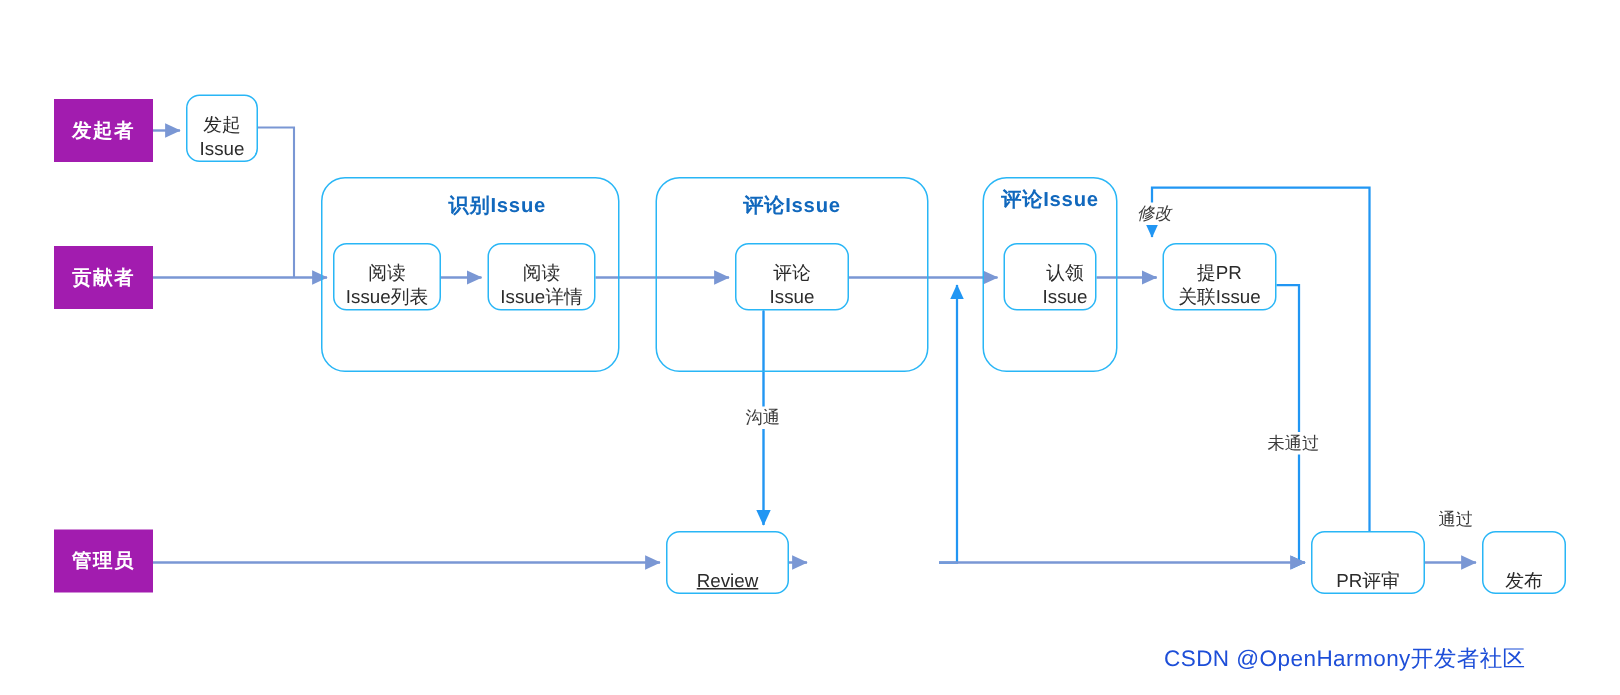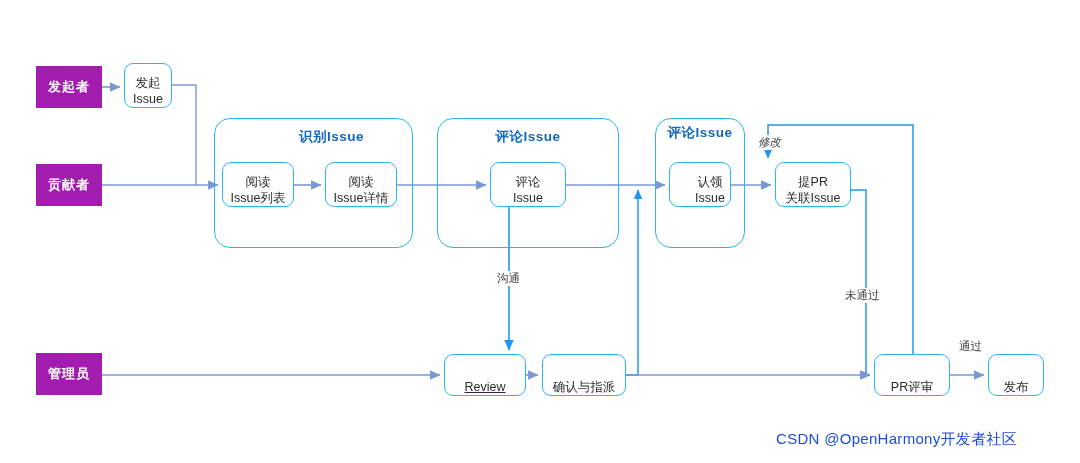--- a/index.html
+++ b/index.html
@@ -139,23 +139,20 @@
 
   <div class="node" style="left:775px;top:162px;width:76px;height:45px;">
     <span class="l1">提PR</span>
     <span class="l2">关联Issue</span>
   </div>
 
   <div class="node" style="left:444px;top:354px;width:82px;height:42px;text-decoration:underline;">
     <span class="l1">Review</span>
   </div>
 
-  <div class="node" style="left:542px;top:354px;width:84px;height:42px;">
-    <span class="l1">确认与指派</span>
-  </div>
 
   <div class="node" style="left:874px;top:354px;width:76px;height:42px;">
     <span class="l1">PR评审</span>
   </div>
 
   <div class="node" style="left:988px;top:354px;width:56px;height:42px;">
     <span class="l1">发布</span>
   </div>
 
   <div class="elabel" style="left:755px;top:135px;font-style:italic;">修改</div>

